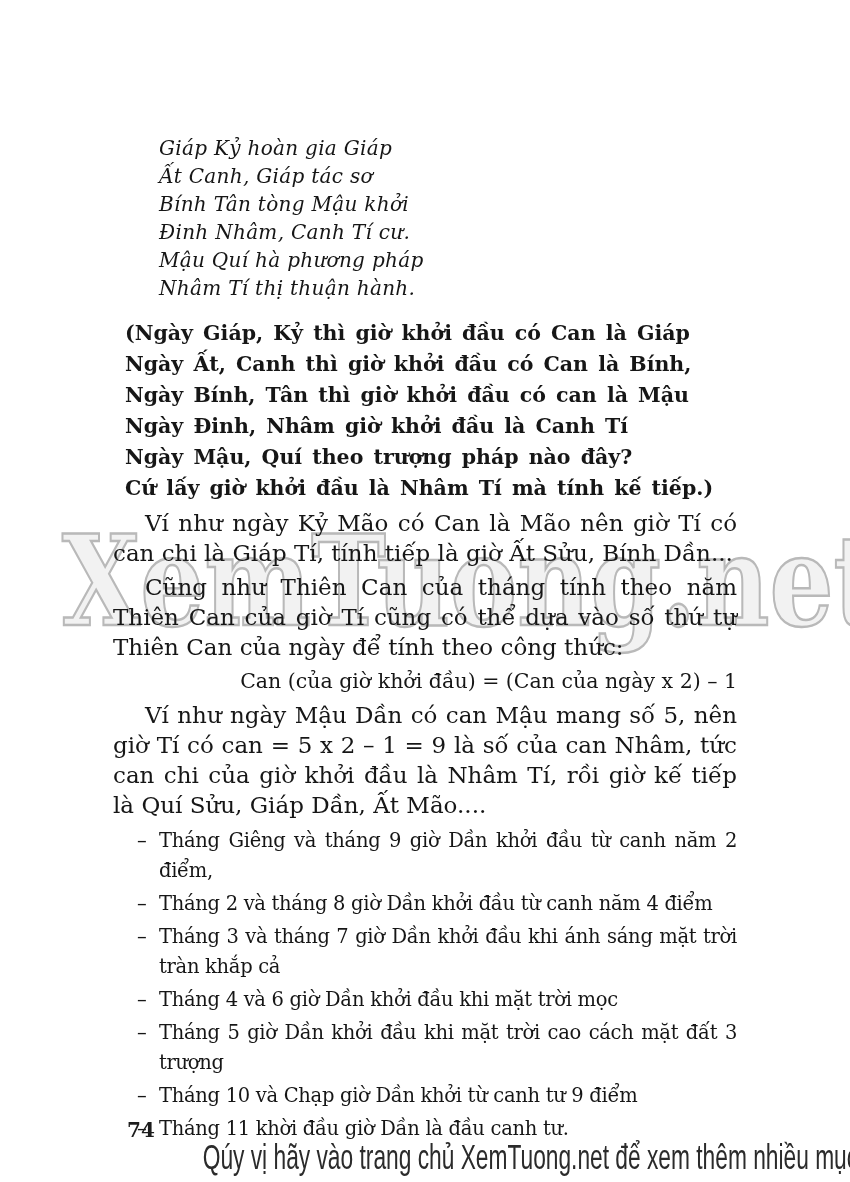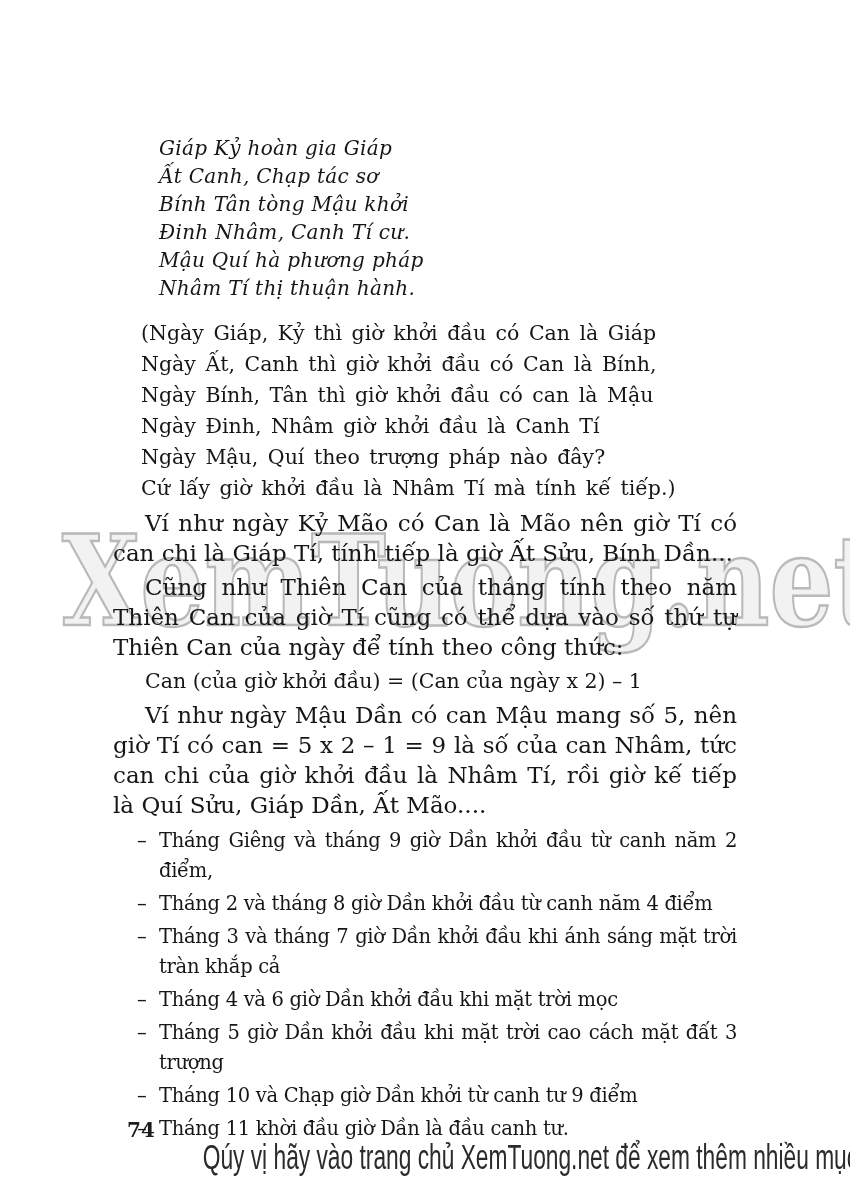--- a/index.html
+++ b/index.html
@@ -40,36 +40,38 @@
   .poem-line {
     font-style: italic;
     font-size: 20px;
     line-height: 28px;
     letter-spacing: 0.3px;
   }
   .intro { }
   .intro-line {
     font-size: 20.5px;
     line-height: 31px;
-    margin-left: 28px;
+    margin-left: 12px;
     word-spacing: 3px;
     white-space: nowrap;
+    font-weight: bold;
   }
   .para {
     font-size: 23px;
     line-height: 30px;
     text-align: justify;
     text-indent: 32px;
     margin-top: 4px;
   }
   .formula-line {
     font-size: 20.5px;
     line-height: 30px;
     text-indent: 32px;
     margin-top: 4px;
+    text-align: right;
   }
   .bullets {
     margin: 6px 0 0 24px;
     list-style: none;
   }
   .bullet {
     display: flex;
     font-size: 19.5px;
     line-height: 30px;
     letter-spacing: -0.3px;
@@ -109,21 +111,21 @@
 <body>
 
 <div class="page">
 
   <div class="watermark">XemTuong.net</div>
 
   <div class="content">
 
     <div class="poem">
       <div class="poem-line">Giáp Kỷ hoàn gia Giáp</div>
-      <div class="poem-line">Ất Canh, Chạp tác sơ</div>
+      <div class="poem-line">Ất Canh, Giáp tác sơ</div>
       <div class="poem-line">Bính Tân tòng Mậu khởi</div>
       <div class="poem-line">Đinh Nhâm, Canh Tí cư.</div>
       <div class="poem-line">Mậu Quí hà phương pháp</div>
       <div class="poem-line">Nhâm Tí thị thuận hành.</div>
     </div>
 
     <div class="intro">
       <div class="intro-line">(Ngày Giáp, Kỷ thì giờ khởi đầu có Can là Giáp</div>
       <div class="intro-line">Ngày Ất, Canh thì giờ khởi đầu có Can là Bính,</div>
       <div class="intro-line">Ngày Bính, Tân thì giờ khởi đầu có can là Mậu</div>

